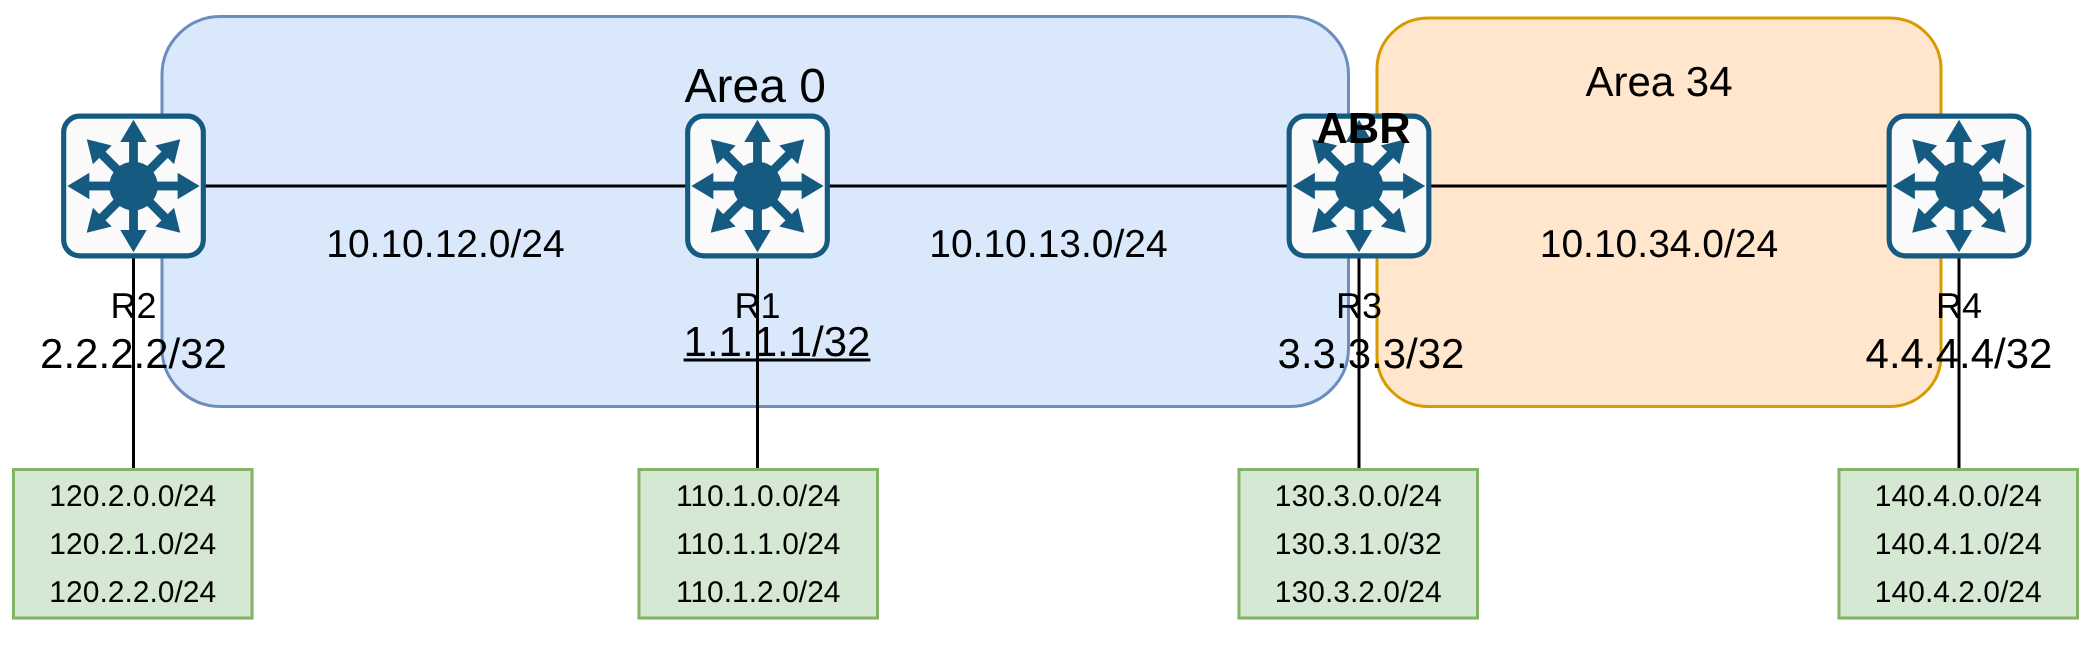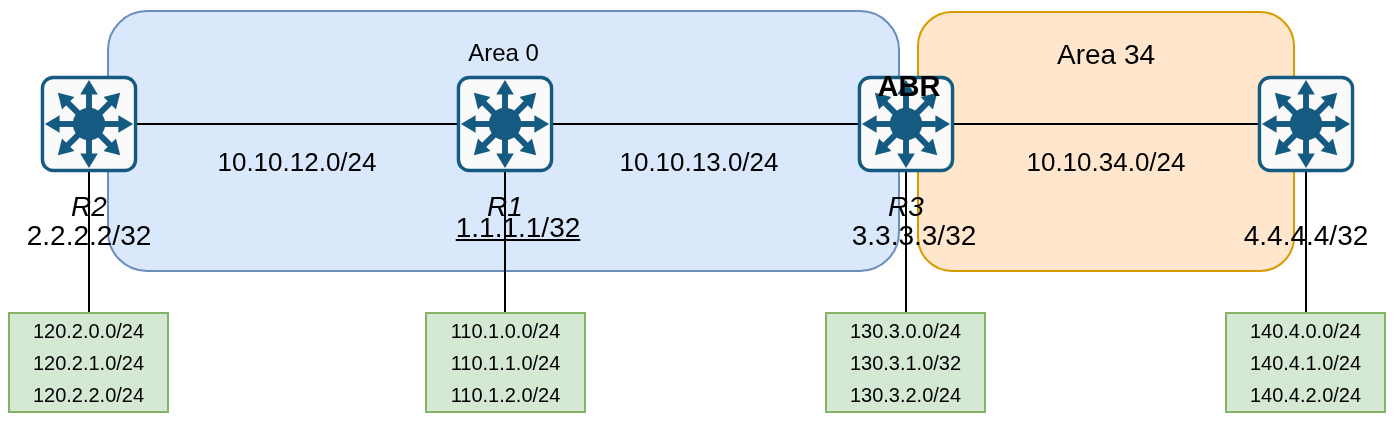--- a/index.html
+++ b/index.html
@@ -16,28 +16,28 @@
   .area-0{
     left:107px;top:10px;width:793px;height:262px;
     background:#dae8fc;border:2px solid #6c8ebf;border-radius:40px;
   }
   .area-34{
     left:917px;top:11px;width:378px;height:261px;
     background:#ffe6cc;border:2px solid #d79b00;border-radius:35px;
   }
   
   .lbl{position:absolute;text-align:center;white-space:nowrap;z-index:5;}
-  .area0-label{left:107px;top:39px;width:793px;font-size:24px;}
+  .area0-label{left:107px;top:39px;width:793px;font-size:32px;}
   .area34-label{left:917px;top:39px;width:378px;font-size:28px;}
   .abr-label{left:839px;top:23px;width:140px;font-size:29px;font-weight:bold;margin-top:47px;}
   .link-label{width:220px;font-size:26px;top:147px;}
   .ll-0{left:187px;}
   .ll-1{left:589px;}
   .ll-2{left:996px;}
-  .rname{width:98px;top:191px;font-size:28px;font-style:italic;}
+  .rname{width:98px;top:191px;font-size:24px;}
   .rname-0{left:40px;}
   .rname-1{left:456px;}
   .rname-2{left:857px;}
   .rname-3{left:1257px;}
   .rloop{width:220px;top:220px;font-size:28px;}
   .rloop-0{left:-21px;}
   .rloop-1{left:408px;top:212px;text-decoration:underline;}
   .rloop-2{left:804px;}
   .rloop-3{left:1196px;}
   
@@ -240,20 +240,21 @@
           <rect x="47" y="17" width="6" height="34"></rect>
           <polygon points="50,5 41,20 59,20"></polygon>
         </g>
       <circle cx="50" cy="50" r="16.5"></circle>
     </g>
   </svg>
 
   <div class="lbl rname rname-0">R2</div>
   <div class="lbl rname rname-1">R1</div>
   <div class="lbl rname rname-2">R3</div>
+  <div class="lbl rname rname-3">R4</div>
 
   <div class="lbl rloop rloop-0">2.2.2.2/32</div>
   <div class="lbl rloop rloop-1">1.1.1.1/32</div>
   <div class="lbl rloop rloop-2">3.3.3.3/32</div>
   <div class="lbl rloop rloop-3">4.4.4.4/32</div>
 
   <div class="snbox snbox-0">
     <div class="snline">120.2.0.0/24</div>
     <div class="snline">120.2.1.0/24</div>
     <div class="snline">120.2.2.0/24</div>

